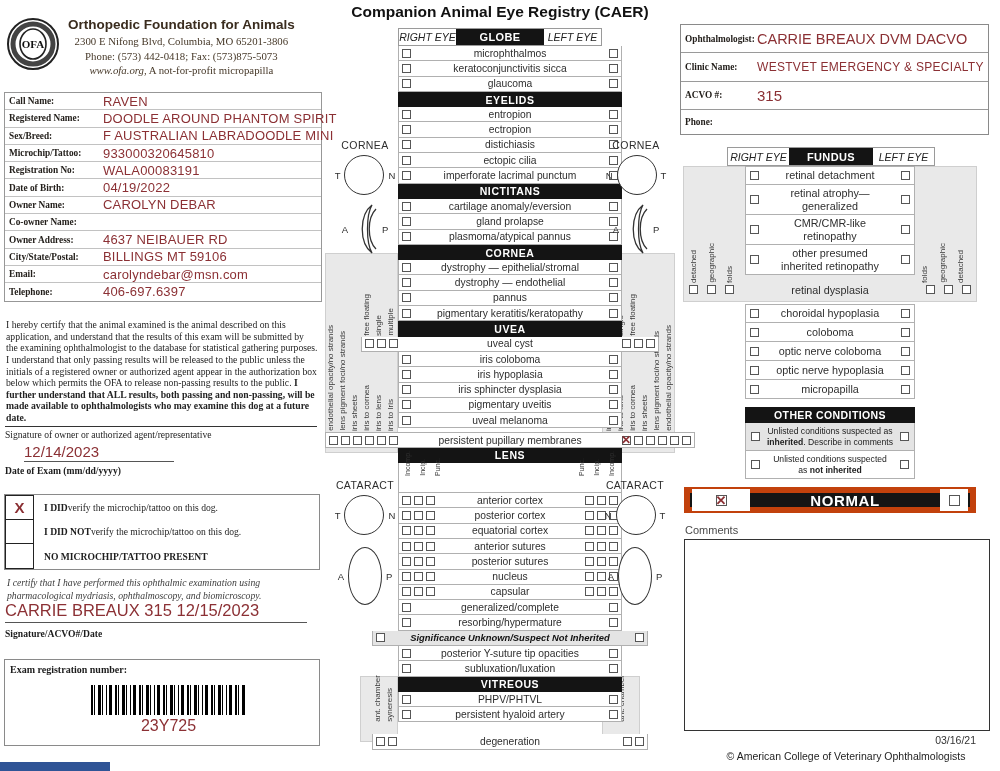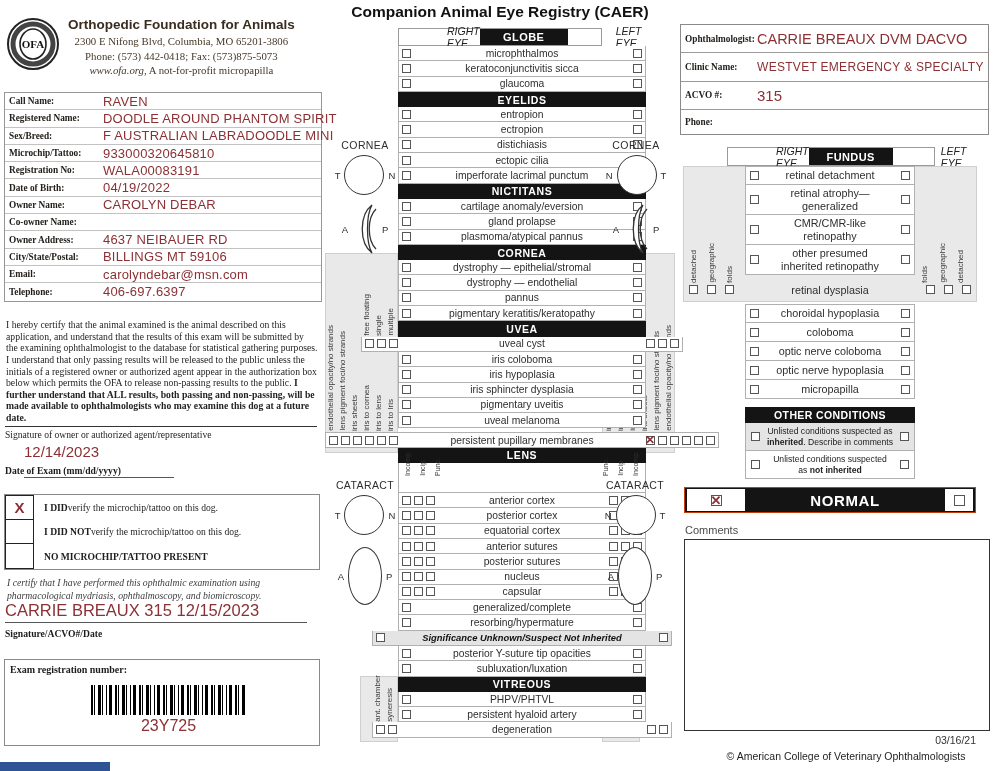--- a/index.html
+++ b/index.html
@@ -14,21 +14,21 @@
 .ofa-addr{font-family:"Liberation Serif",serif;font-size:10.8px;color:#463828;line-height:1.35;text-align:center;}
 .ofa-addr:first-of-type{text-align:left;}
 .animal-table{position:absolute;left:4px;top:92px;width:318px;border:1px solid #979797;background:#fff;}
 .a-row{display:flex;align-items:center;height:17.3px;border-bottom:1px solid #c2c2c2;padding-left:4px;}
 .a-row:last-child{border-bottom:none;}
 .a-lbl{width:94px;flex:0 0 94px;font-family:"Liberation Serif",serif;font-weight:bold;font-size:9.3px;color:#24201c;}
 .a-val{font-size:13px;letter-spacing:0.2px;white-space:nowrap;}
 .cert-text{position:absolute;left:6px;top:319px;width:312px;font-family:"Liberation Serif",serif;font-size:9.7px;line-height:1.2;color:#242424;}
 .sig-rule{position:absolute;left:5px;top:426px;width:312px;border-top:1.2px solid #333;}
 .sig-label{position:absolute;left:5px;top:429px;font-family:"Liberation Serif",serif;font-size:9.6px;color:#242424;}
-.exam-date{position:absolute;left:24px;top:443px;width:150px;font-size:15px;border-bottom:1.2px solid #555;padding-bottom:17px;}
+.exam-date{position:absolute;left:24px;top:443px;width:150px;font-size:15px;border-bottom:1.2px solid #555;padding-bottom:1px;}
 .date-label{position:absolute;left:5px;top:465px;font-family:"Liberation Serif",serif;font-weight:bold;font-size:9.6px;color:#1c1c1c;}
 .microchip-box{position:absolute;left:4px;top:494px;width:316px;border:1px solid #8a8a8a;background:#fff;}
 .m-row{display:flex;align-items:stretch;height:24.6px;}
 .m-cell{width:29px;flex:0 0 29px;border:1.6px solid #222;border-top:none;display:flex;align-items:center;justify-content:center;}
 .m-row:first-child .m-cell{border-top:1.6px solid #222;}
 .mx{font-size:15px;font-weight:bold;}
 .m-lbl{flex:1;display:flex;align-items:center;padding-left:10px;font-family:"Liberation Serif",serif;font-size:9.6px;color:#1e1e1e;}
 .vet-cert{position:absolute;left:7px;top:577px;width:300px;font-family:"Liberation Serif",serif;font-style:italic;font-size:9.7px;line-height:1.3;color:#3c3c3c;}
 .vet-sig{position:absolute;left:5px;top:601px;width:302px;font-size:16.5px;border-bottom:1.2px solid #555;padding-bottom:2px;white-space:nowrap;}
 .vet-sig-label{position:absolute;left:5px;top:628px;font-family:"Liberation Serif",serif;font-weight:bold;font-size:9.6px;color:#1c1c1c;}
@@ -40,30 +40,30 @@
 
 
 .cb{position:relative;display:inline-block;width:9px;height:9px;border:1.3px solid #565656;background:#fff;flex:0 0 9px;}
 .cb.x::after{content:"✕";position:absolute;left:-2px;top:-3.5px;font-size:12px;font-weight:bold;color:#8b3034;}
 .cb.big{width:11px;height:11px;flex:0 0 11px;}
 .cb.big::after{left:-1px;top:-3px;font-size:13px;}
 
 
 .mid-title{position:absolute;left:320px;top:3px;width:360px;text-align:center;font-size:15.5px;font-weight:bold;color:#111;}
 .mid-header{position:absolute;left:398px;top:28px;width:204px;height:18px;border:1px solid #9a9a9a;display:flex;align-items:stretch;background:#fff;}
-.eye-lbl{flex:1;display:flex;align-items:center;justify-content:center;font-style:italic;font-size:10.5px;color:#222;margin-left:48px;}
+.eye-lbl{flex:1;display:flex;align-items:center;justify-content:center;font-style:italic;font-size:10.5px;color:#222;}
 .blackbox{width:88px;flex:0 0 88px;background:#141414;color:#fff;font-weight:bold;font-size:11px;display:flex;align-items:center;justify-content:center;letter-spacing:0.4px;}
-.checklist{position:absolute;left:398px;top:46px;width:248px;}
+.checklist{position:absolute;left:398px;top:46px;width:224px;}
 .c-hdr{height:15.3px;background:#141414;color:#fff;font-weight:bold;font-size:10.5px;letter-spacing:0.6px;display:flex;align-items:center;justify-content:center;}
 .c-row{position:relative;display:flex;align-items:center;height:15.3px;background:#fff;border:1px solid #b0b0b0;border-top:none;padding:0 3px;}
 .c-row .lab{flex:1;text-align:center;font-size:10.3px;color:#2e2e2e;white-space:nowrap;}
 .c-gap{height:4px;}
 .w3{margin:0 -37px;}
 .w6{margin:0 -73px;border-top:1px solid #b0b0b0;}
-.w2{margin:0 -26px;}
+.w2{margin:12px -26px;}
 .sig-row{margin:0 -26px;background:#e4e4e4;}
 .sig-row .lab{font-style:italic;font-weight:bold;font-size:9.4px;color:#111;}
 .grp{display:flex;gap:3px;align-items:center;}
 .colhead{height:30px;display:flex;justify-content:space-between;background:#fff;border:1px solid #b0b0b0;border-top:none;padding:0 3px;}
 .chitem{position:relative;width:12px;}
 .vtext{position:absolute;bottom:2px;left:2px;writing-mode:vertical-rl;transform:rotate(180deg);font-size:7px;color:#333;white-space:nowrap;}
 .gpanel{position:absolute;background:#e9e9e9;border:1px solid #cfcfcf;}
 .vgrp{position:absolute;display:flex;}
 .vitem{position:relative;width:12px;}
 .vitem18{position:relative;width:18px;}
@@ -91,21 +91,21 @@
 .f-h1{height:19px;}
 .f-h2{height:30px;}
 .dys-row{position:absolute;left:683px;top:277px;width:294px;height:25px;display:flex;align-items:center;}
 .dys-row .lab{flex:1;text-align:center;font-size:10.8px;color:#2e2e2e;}
 .dgrp{display:flex;gap:9px;padding:0 6px;}
 .oc-block{position:absolute;left:745px;top:407px;width:170px;}
 .oc-hdr{height:16px;background:#141414;color:#fff;font-weight:bold;font-size:10.5px;display:flex;align-items:center;justify-content:center;letter-spacing:0.4px;}
 .oc-row{display:flex;align-items:center;background:#fff;border:1px solid #b0b0b0;border-top:none;height:28px;padding:0 5px;}
 .oc-row.gray{background:#e4e4e4;}
 .oc-row .lab{flex:1;text-align:center;font-size:8.6px;color:#222;line-height:1.25;}
-.normal-bar{position:absolute;left:684px;top:487px;width:292px;height:26px;background:#141414;border:1px solid #c2410c;display:flex;align-items:center;}
+.normal-bar{position:absolute;left:684px;top:487px;width:292px;height:26px;background:#141414;border:6px solid #c2410c;display:flex;align-items:center;}
 .nb-cell{background:#fff;height:22px;margin:0 2px;display:flex;align-items:center;justify-content:center;}
 .nb-left{width:58px;}
 .nb-right{width:28px;}
 .nb-label{flex:1;text-align:center;color:#fff;font-weight:bold;font-size:15px;letter-spacing:0.6px;}
 .comments-label{position:absolute;left:685px;top:524px;font-size:11px;color:#4a4a4a;}
 .comments-box{position:absolute;left:684px;top:539px;width:306px;height:192px;border:1.4px solid #333;background:#fff;}
 .rev-date{position:absolute;left:890px;top:734px;width:86px;text-align:right;font-size:10.5px;color:#333;}
 .copyright{position:absolute;left:700px;top:750px;width:292px;text-align:center;font-size:10.5px;color:#1e1e1e;}
 .blue-bar{position:absolute;left:0;top:762px;width:110px;height:9px;background:#2f5496;}
 </style>

